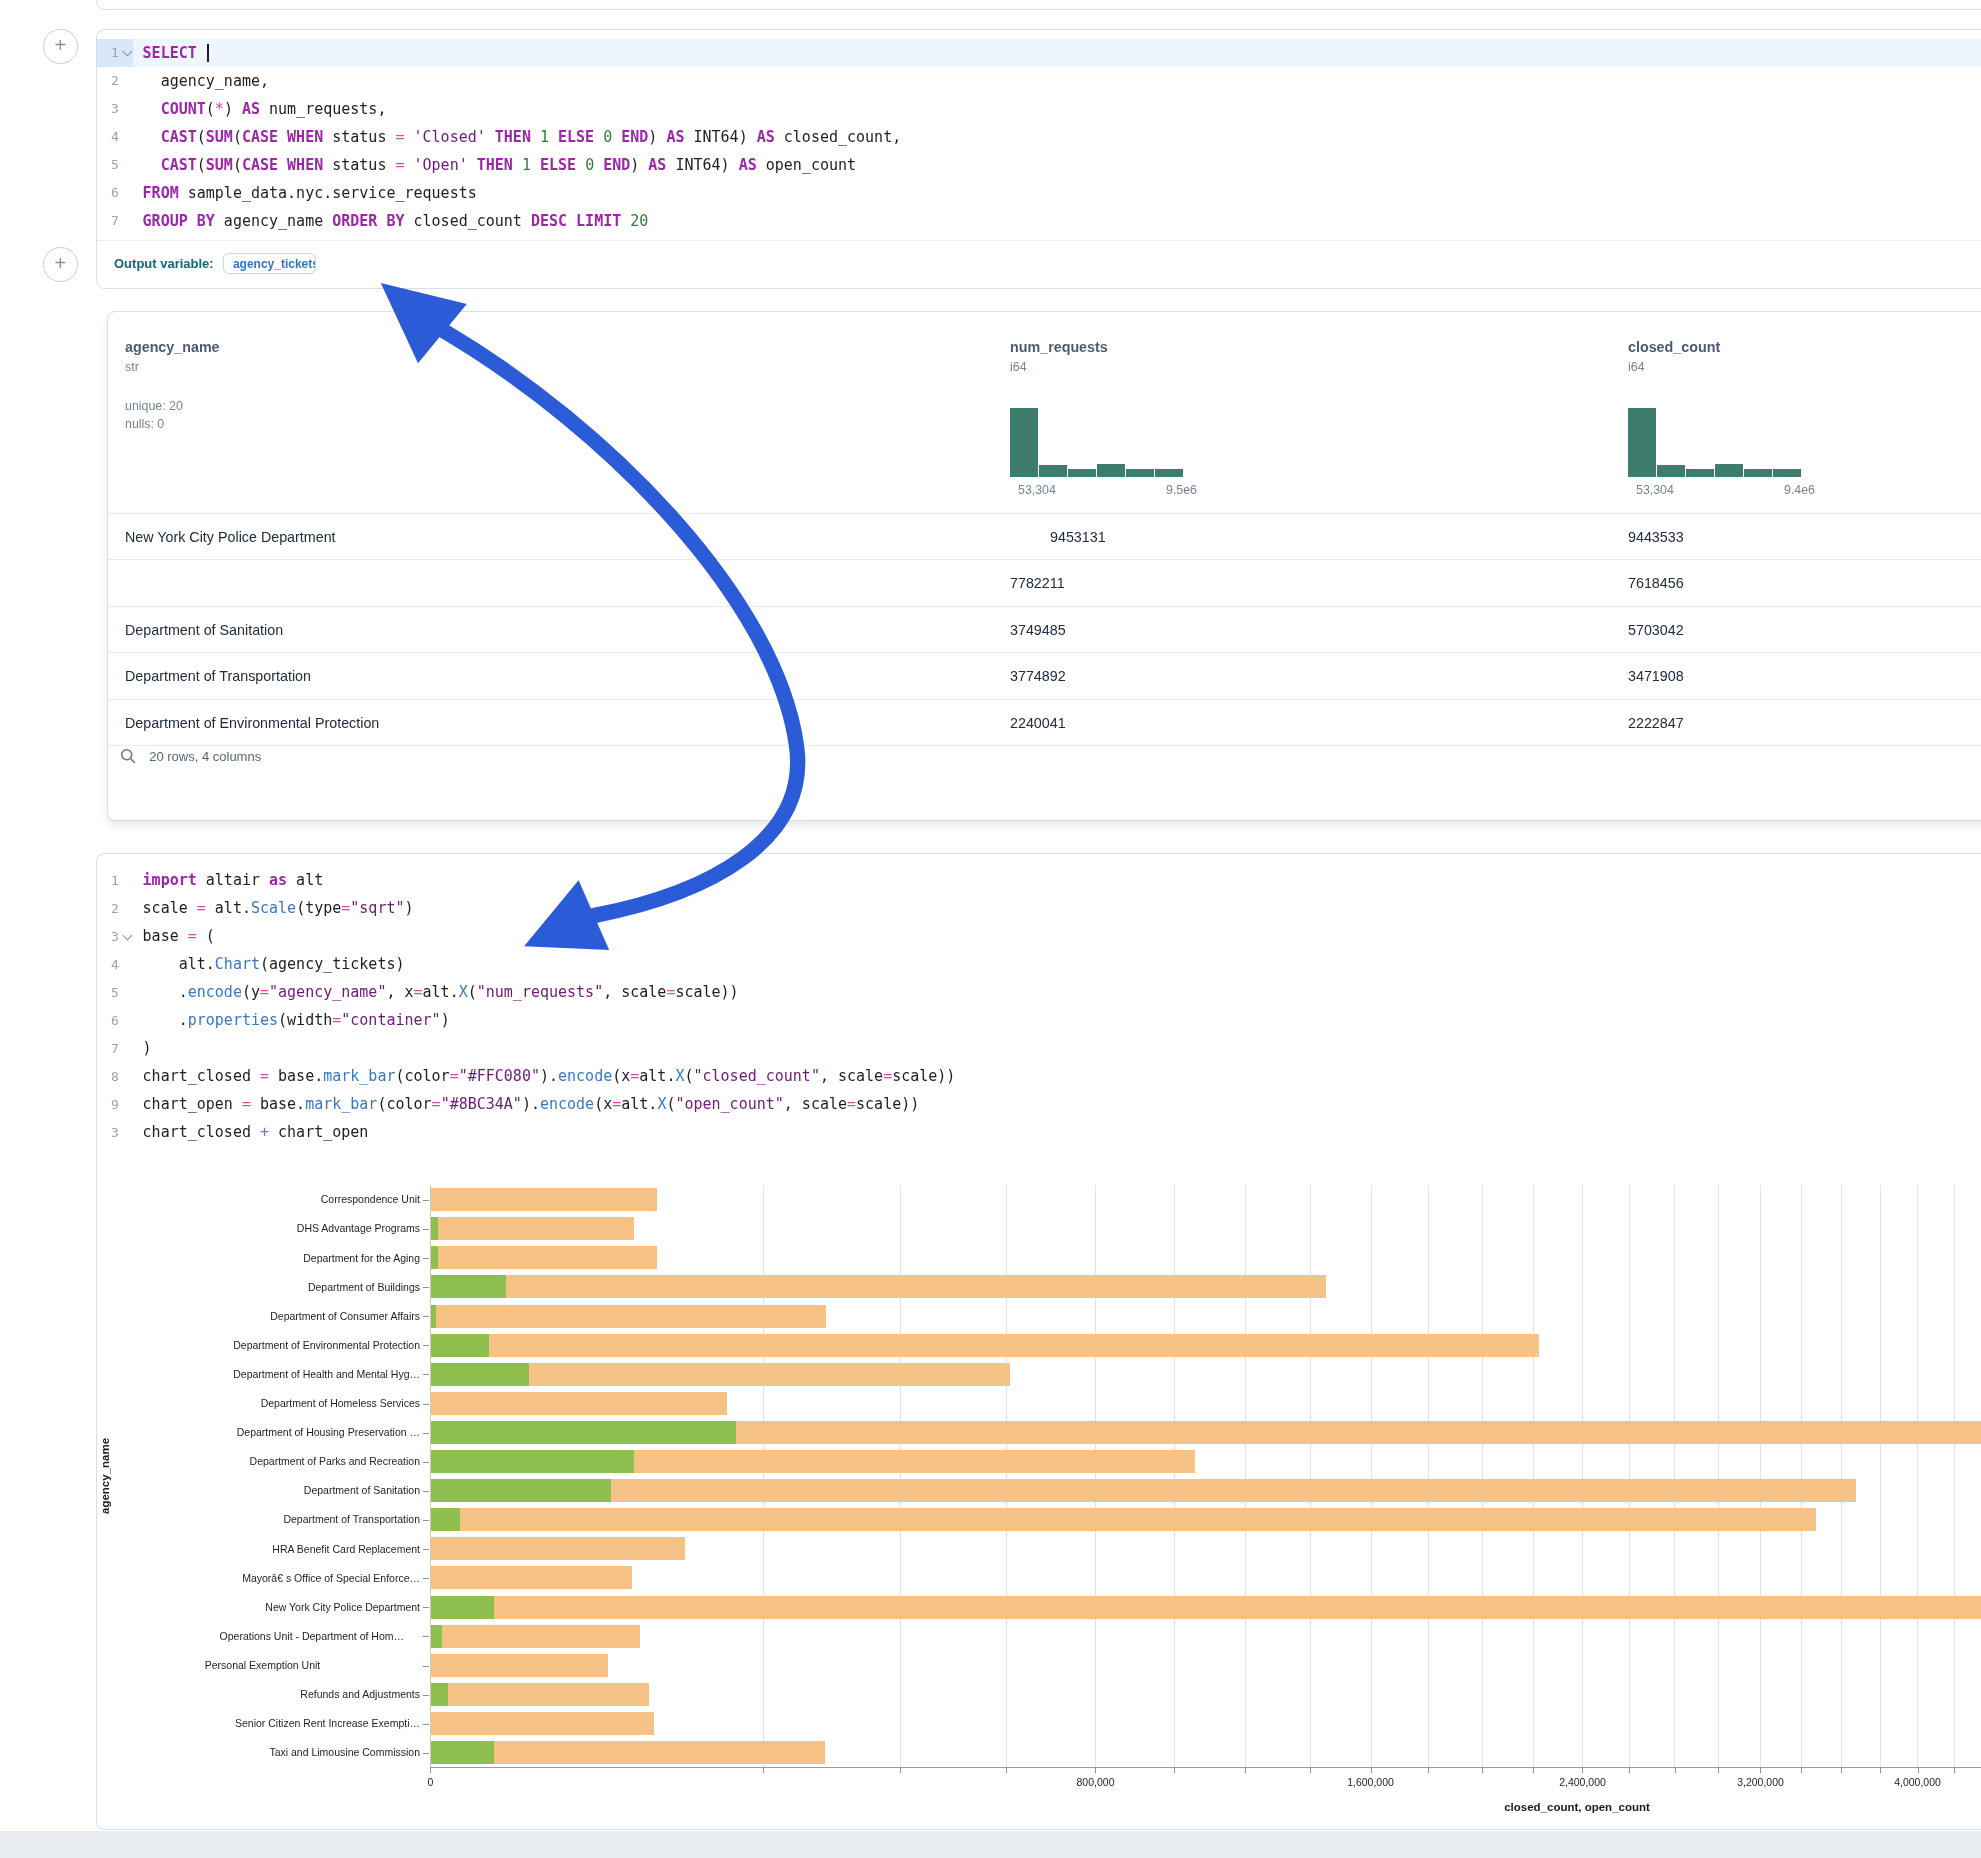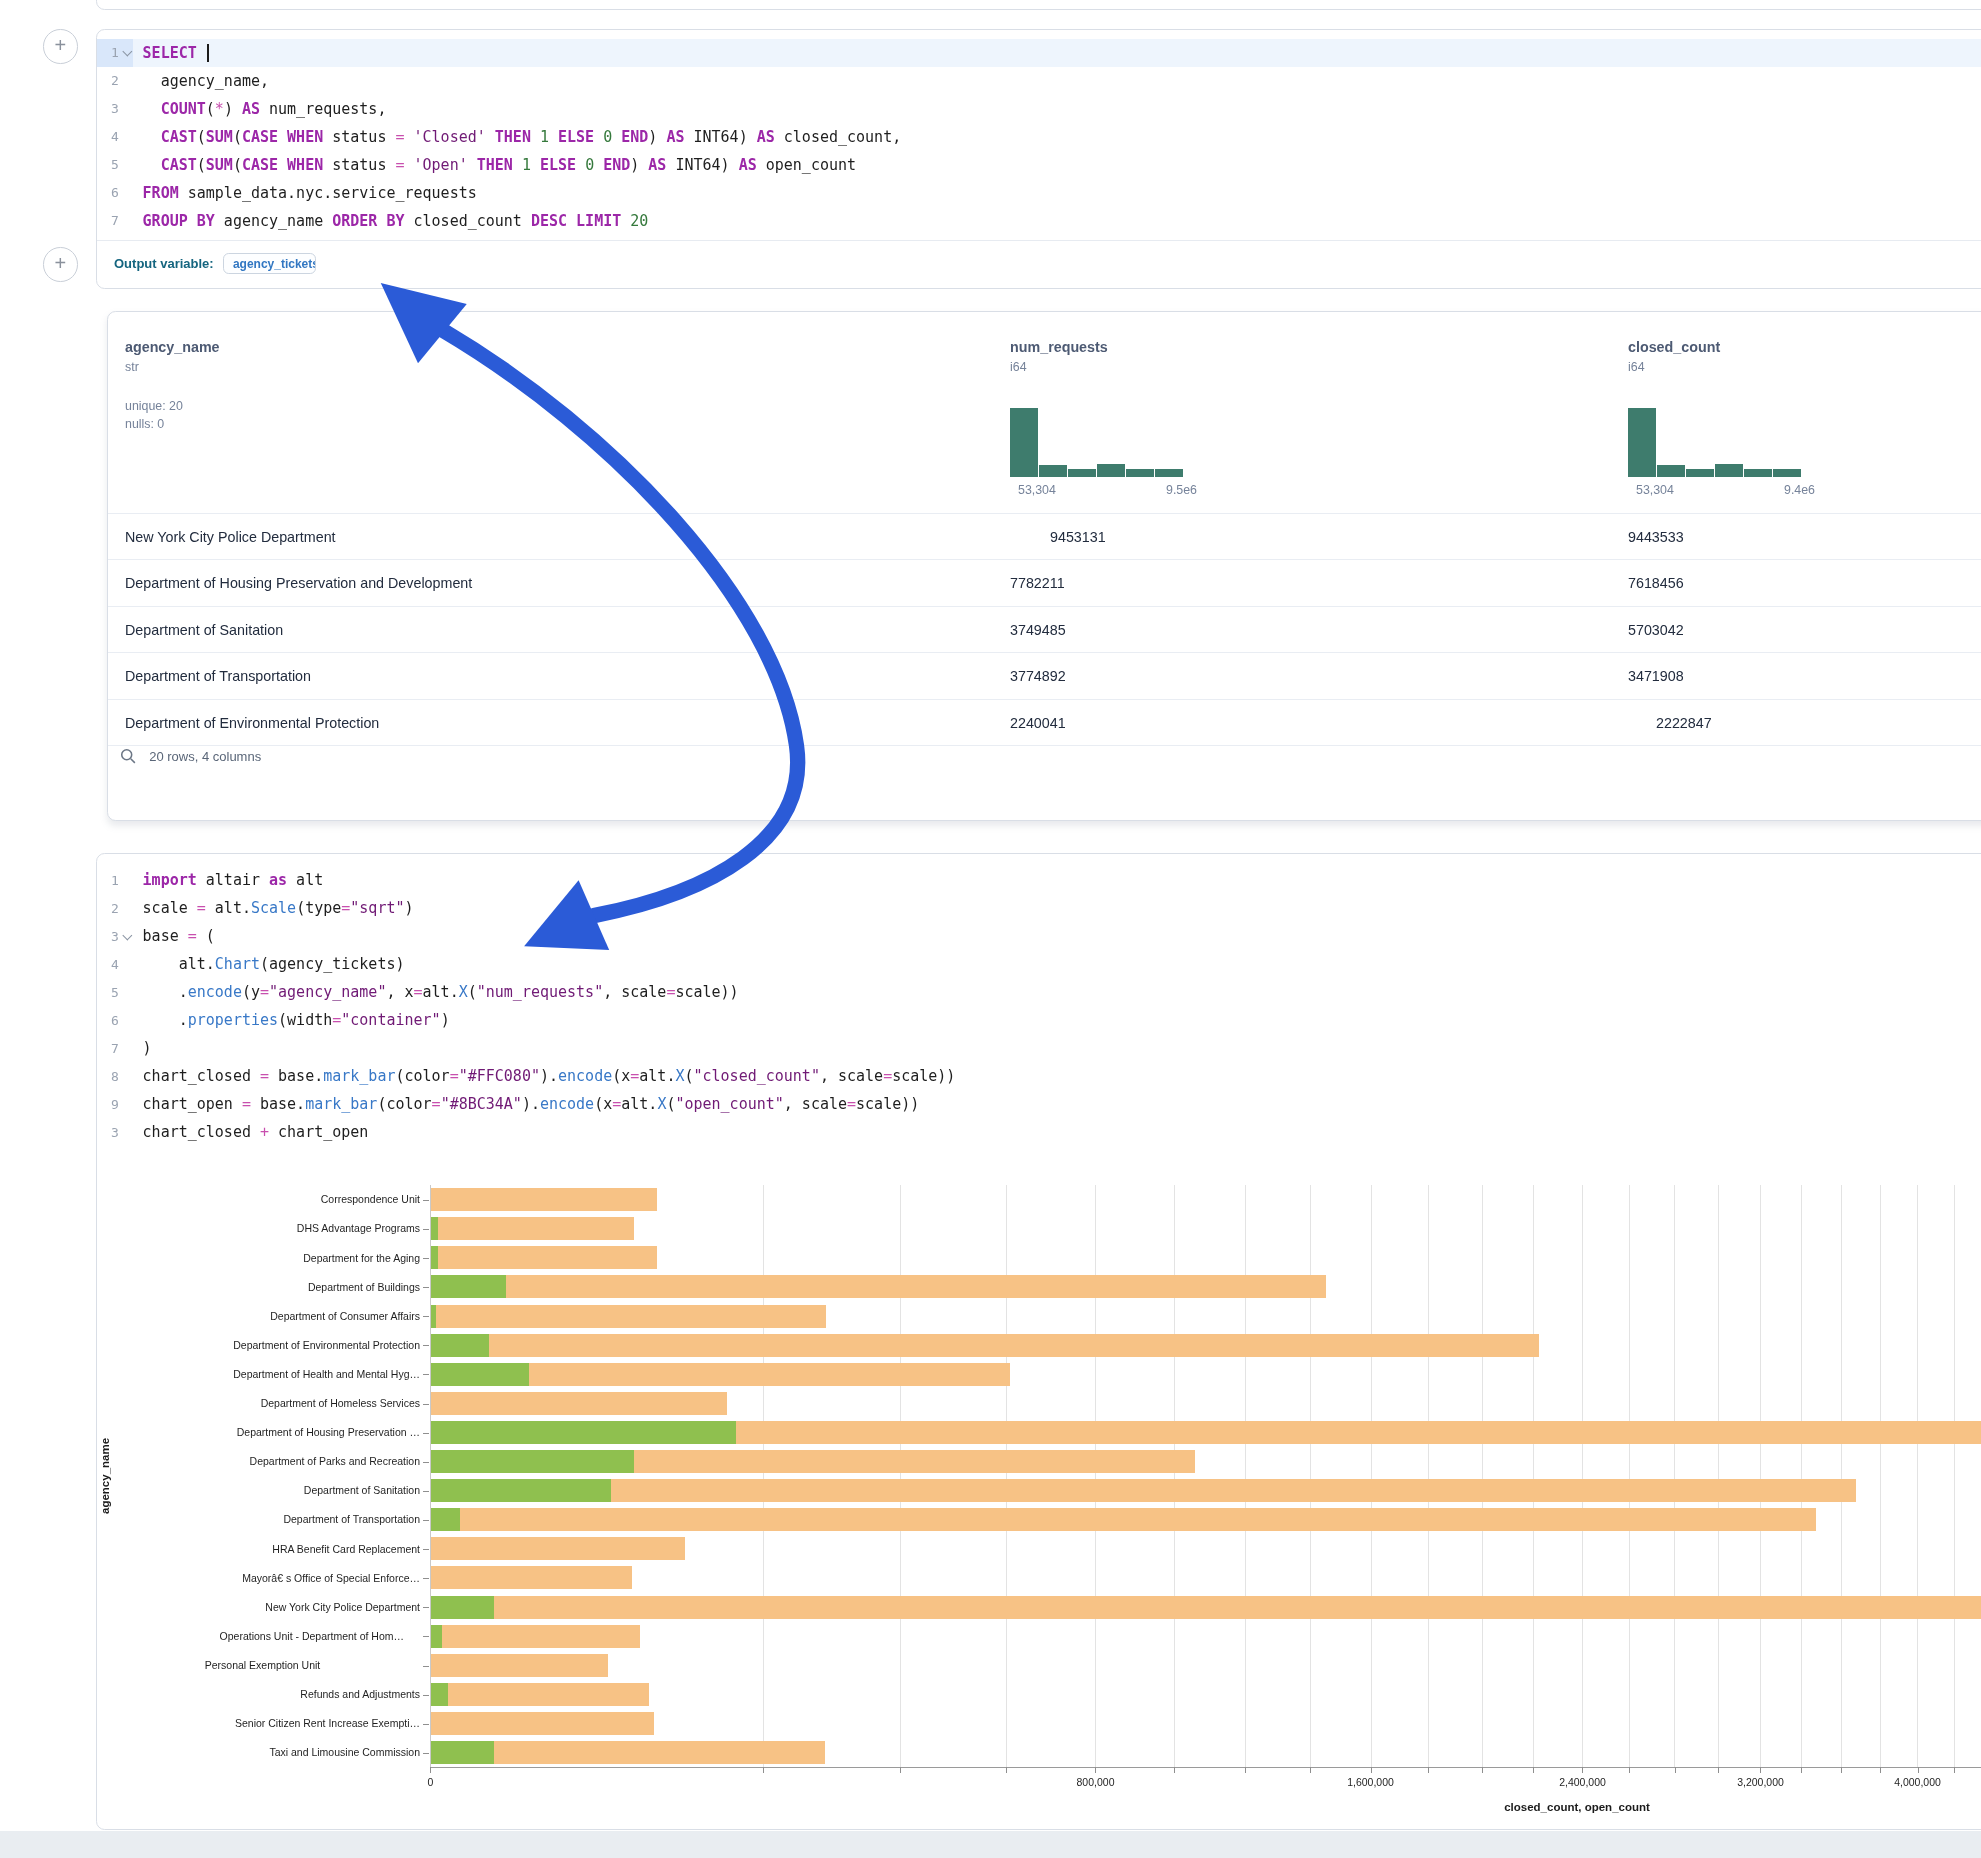--- a/index.html
+++ b/index.html
@@ -161,38 +161,37 @@
           <div class="th-type">i64</div>
         </div>
       </div>
     <div id="tbl-rows" style="position:absolute;left:0;top:201px;right:0;">
         <div class="t-row" style="top: 0px; height: 46px;">
           <div class="t-cell" style="left: 17px; top: 0px; line-height: 46px;">New York City Police Department</div>
           <div class="t-cell" style="left: 902px; top: 0px; line-height: 46px; margin-left: 40px;">9453131</div>
           <div class="t-cell" style="left: 1520px; top: 0px; line-height: 46px;">9443533</div>
         </div>
         <div class="t-row" style="top: 46px; height: 46px;">
-          <div class="t-cell" style="left: 17px; top: 0px; line-height: 46px;">Department of Housing Preservation and Development</div>
           <div class="t-cell" style="left: 902px; top: 0px; line-height: 46px;">7782211</div>
           <div class="t-cell" style="left: 1520px; top: 0px; line-height: 46px;">7618456</div>
         </div>
         <div class="t-row" style="top: 93px; height: 46px;">
           <div class="t-cell" style="left: 17px; top: 0px; line-height: 46px;">Department of Sanitation</div>
           <div class="t-cell" style="left: 902px; top: 0px; line-height: 46px;">3749485</div>
           <div class="t-cell" style="left: 1520px; top: 0px; line-height: 46px;">5703042</div>
         </div>
         <div class="t-row" style="top: 139px; height: 46px;">
           <div class="t-cell" style="left: 17px; top: 0px; line-height: 46px;">Department of Transportation</div>
           <div class="t-cell" style="left: 902px; top: 0px; line-height: 46px;">3774892</div>
           <div class="t-cell" style="left: 1520px; top: 0px; line-height: 46px;">3471908</div>
         </div>
         <div class="t-row" style="top: 186px; height: 46px;">
           <div class="t-cell" style="left: 17px; top: 0px; line-height: 46px;">Department of Environmental Protection</div>
           <div class="t-cell" style="left: 902px; top: 0px; line-height: 46px;">2240041</div>
-          <div class="t-cell" style="left: 1520px; top: 0px; line-height: 46px; margin-left: 28px;">2222847</div>
+          <div class="t-cell" style="left: 1520px; top: 0px; line-height: 46px;">2222847</div>
         </div>
         <div class="t-row" style="top: 232px; height: 0px;"></div>
       </div>
     <div class="t-footer" style="left:11.5px;top:416px;height:57px;">
       <span style="display:inline-flex;margin-right:13.4px;cursor:pointer;">
         <svg width="16.3" height="16.3" viewBox="0 0 17 17">
           <circle cx="7" cy="7" r="5.2" fill="none" stroke="#6b7685" stroke-width="1.6"></circle>
           <line x1="11.2" y1="11.2" x2="15.5" y2="15.5" stroke="#6b7685" stroke-width="1.6"></line>
         </svg>
       </span>

